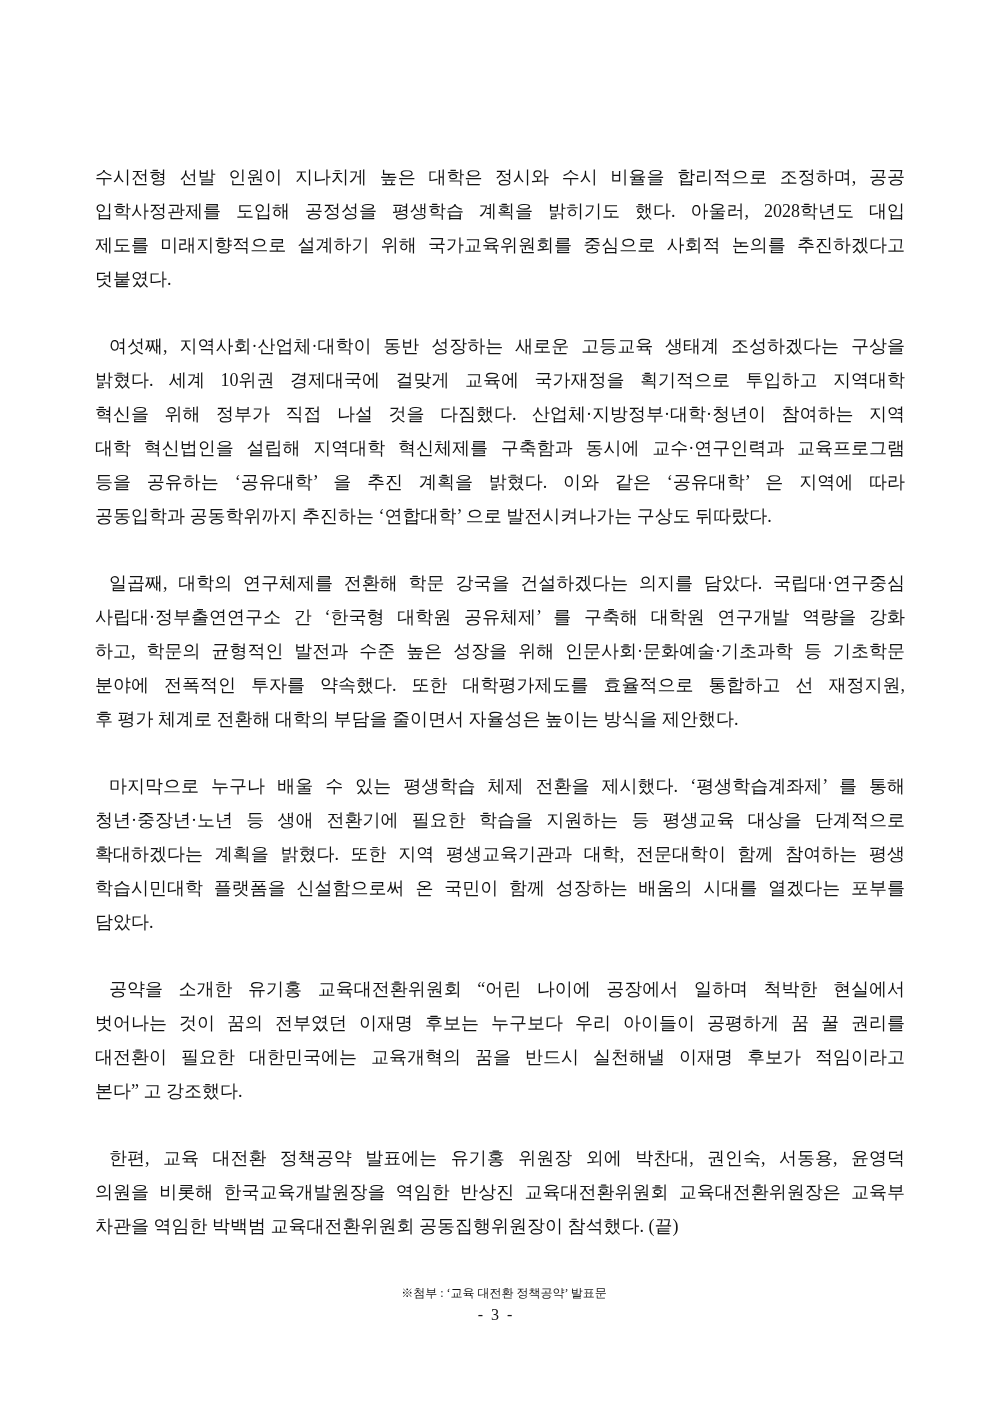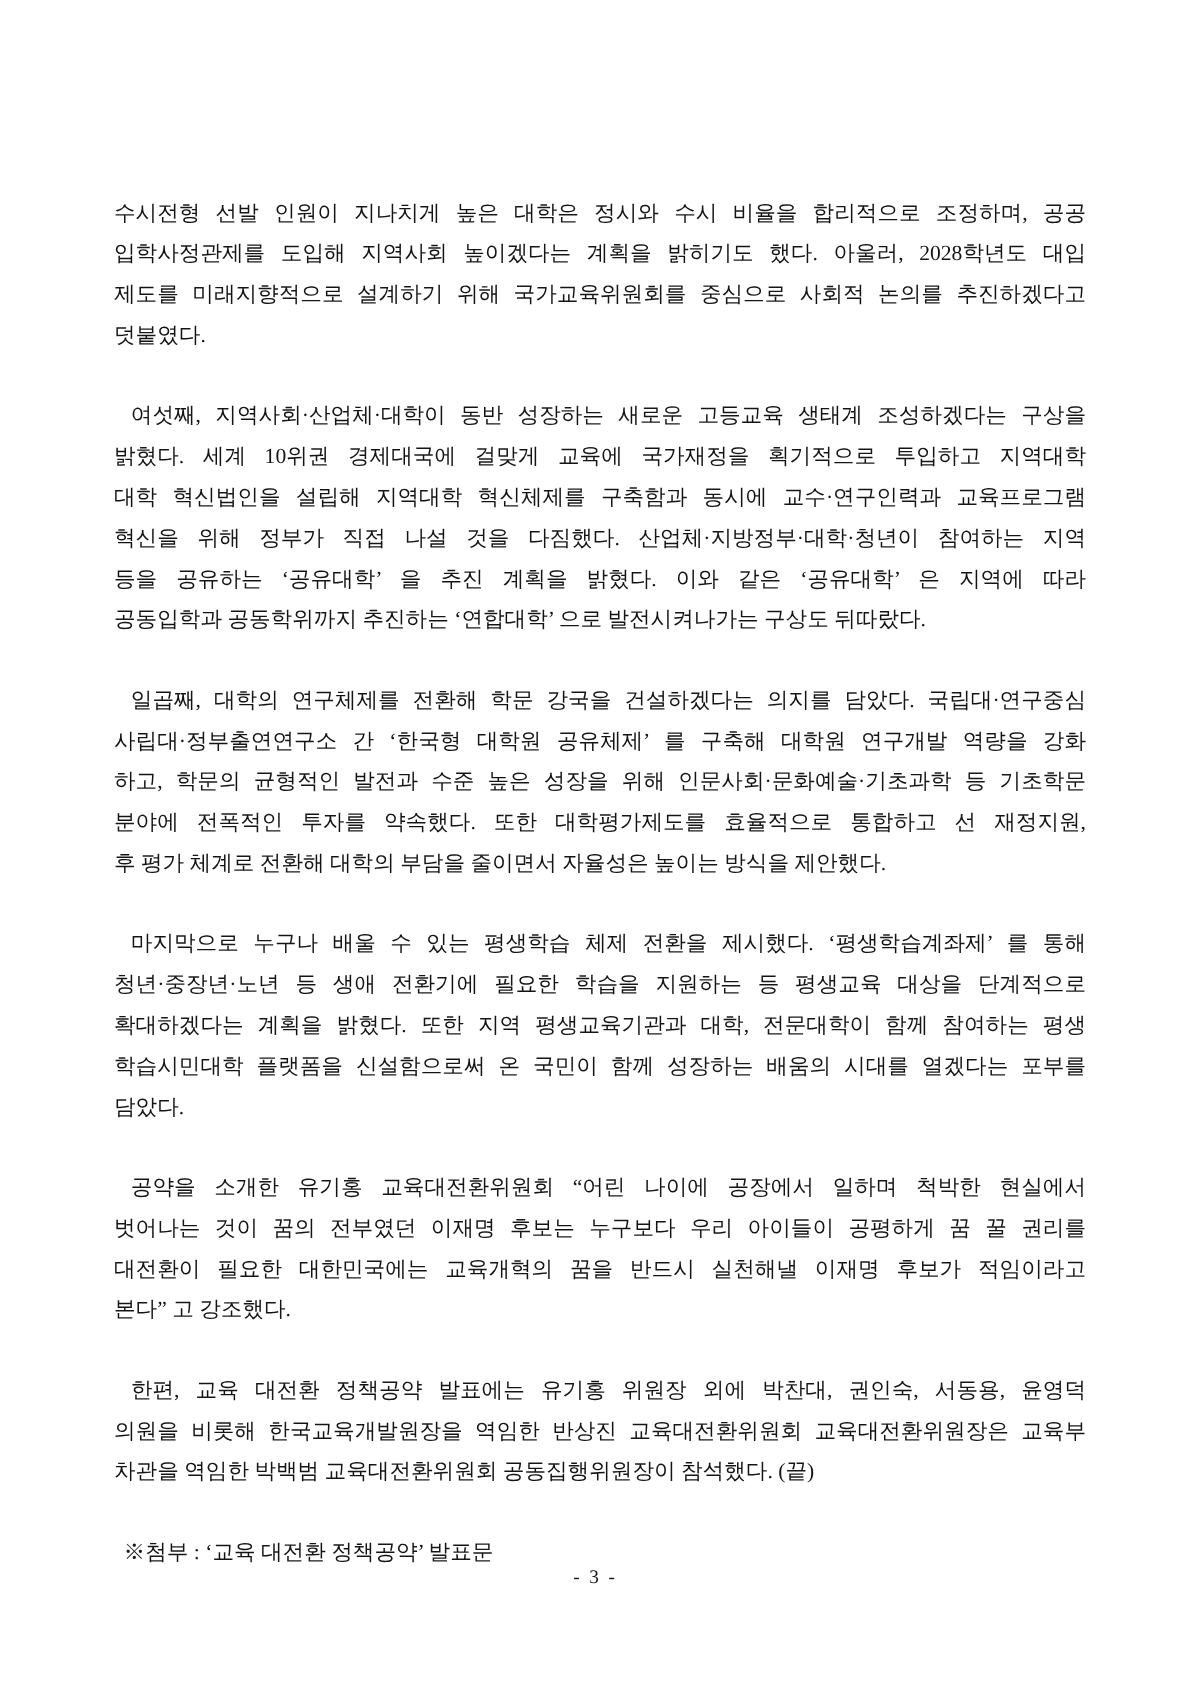--- a/index.html
+++ b/index.html
@@ -31,54 +31,54 @@
     text-align-last: justify;
     word-break: keep-all;
     white-space: normal;
   }
   .line.last {
     text-align: right;
     text-align-last: left;
   }
   .line.indent { text-indent: 14px; font-family: Liberation Serif, serif; }
   .attachment {
-    font-size: 18px;
+    font-size: 12px;
     line-height: 34px;
     text-indent: 8px;
-    text-align: left;
+    text-align: center;
   }
   .page-number {
     position: absolute;
     left: 0; top: 1300px;
     width: 100%;
     text-align: center;
     font-size: 16px;
     line-height: 30px;
     letter-spacing: 2px;
     color: #141414;
   }
 </style>
 </head>
 <body>
 
 <div class="page">
   <div class="content">
 
     <div class="para">
       <div class="line">수시전형 선발 인원이 지나치게 높은 대학은 정시와 수시 비율을 합리적으로 조정하며, 공공</div>
-      <div class="line">입학사정관제를 도입해 지역사회 높이겠다는 계획을 밝히기도 했다. 아울러, 2028학년도 대입</div>
+      <div class="line">입학사정관제를 도입해 공정성을 평생학습 계획을 밝히기도 했다. 아울러, 2028학년도 대입</div>
       <div class="line">제도를 미래지향적으로 설계하기 위해 국가교육위원회를 중심으로 사회적 논의를 추진하겠다고</div>
       <div class="line last">덧붙였다.</div>
     </div>
 
     <div class="para">
       <div class="line indent">여섯째, 지역사회·산업체·대학이 동반 성장하는 새로운 고등교육 생태계 조성하겠다는 구상을</div>
       <div class="line">밝혔다. 세계 10위권 경제대국에 걸맞게 교육에 국가재정을 획기적으로 투입하고 지역대학</div>
+      <div class="line">혁신을 위해 정부가 직접 나설 것을 다짐했다. 산업체·지방정부·대학·청년이 참여하는 지역</div>
       <div class="line">대학 혁신법인을 설립해 지역대학 혁신체제를 구축함과 동시에 교수·연구인력과 교육프로그램</div>
-      <div class="line">혁신을 위해 정부가 직접 나설 것을 다짐했다. 산업체·지방정부·대학·청년이 참여하는 지역</div>
       <div class="line">등을 공유하는 ‘공유대학’ 을 추진 계획을 밝혔다. 이와 같은 ‘공유대학’ 은 지역에 따라</div>
       <div class="line last">공동입학과 공동학위까지 추진하는 ‘연합대학’ 으로 발전시켜나가는 구상도 뒤따랐다.</div>
     </div>
 
     <div class="para">
       <div class="line indent">일곱째, 대학의 연구체제를 전환해 학문 강국을 건설하겠다는 의지를 담았다. 국립대·연구중심</div>
       <div class="line">사립대·정부출연연구소 간 ‘한국형 대학원 공유체제’ 를 구축해 대학원 연구개발 역량을 강화</div>
       <div class="line">하고, 학문의 균형적인 발전과 수준 높은 성장을 위해 인문사회·문화예술·기초과학 등 기초학문</div>
       <div class="line">분야에 전폭적인 투자를 약속했다. 또한 대학평가제도를 효율적으로 통합하고 선 재정지원,</div>
       <div class="line last">후 평가 체계로 전환해 대학의 부담을 줄이면서 자율성은 높이는 방식을 제안했다.</div>

